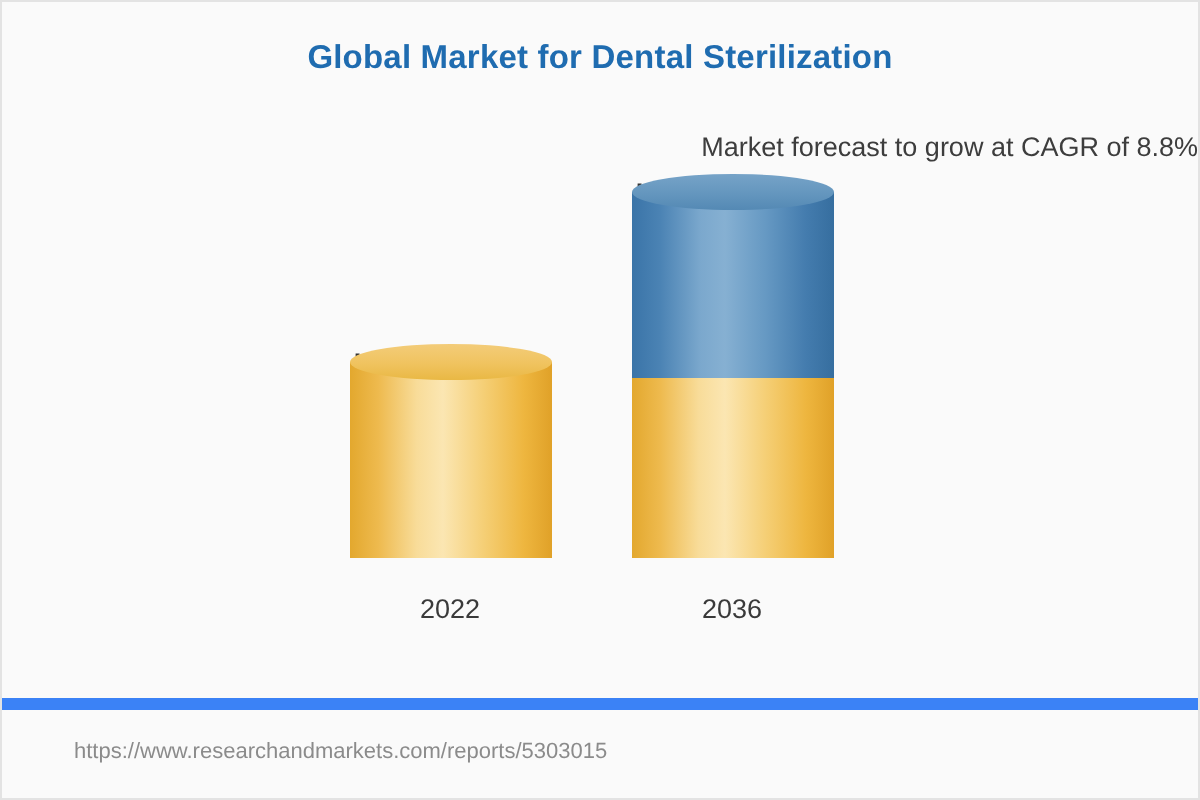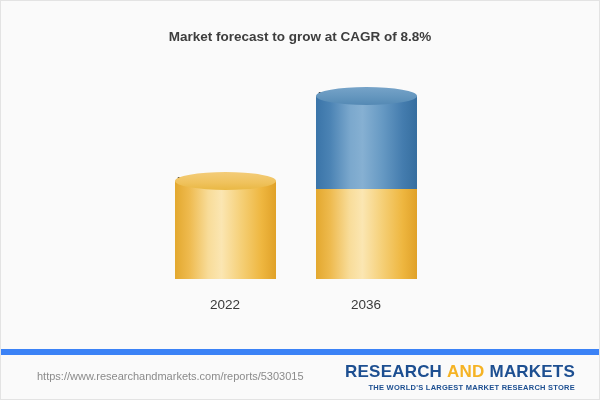--- a/index.html
+++ b/index.html
@@ -30,25 +30,26 @@
     text-align: center;
   }
   .chart-title {
     font-size: 16.5px;
     font-weight: bold;
     color: #1f6cb0;
     letter-spacing: 0.1px;
     line-height: 20px;
   }
   .chart-subtitle {
-    margin-top: 9px;
+    margin-top: 26px;
     font-size: 13.5px;
-    font-weight: bold;
+    font-weight: normal;
     color: #3d3d3d;
     line-height: 18px;
+    text-align: right;
   }
 
   
   .plot {
     position: absolute;
     left: 0;
     top: 0;
     width: 600px;
     height: 355px;
     padding-left: 24px;
@@ -190,20 +191,21 @@
     line-height: 10px;
     white-space: nowrap;
   }
 </style>
 </head>
 <body>
 
 <div class="card">
 
   <div class="header">
+    <div class="chart-title">Global Market for Dental Sterilization</div>
     <div class="chart-subtitle">Market forecast to grow at CAGR of 8.8%</div>
   </div>
 
   <div class="plot">
 
     <div class="bar-group g2022">
       <div class="value-label">USD 1.4 Billion</div>
       <div class="cyl">
         <div class="base gold-base"></div>
         <div class="seg gold" style="height:98px;">
@@ -226,19 +228,15 @@
           <div class="cap"></div>
         </div>
       </div>
       <div class="cat-label">2036</div>
     </div>
 
   </div>
 
   <div class="footer">
     <div class="footer-url">https://www.researchandmarkets.com/reports/5303015</div>
-    <div class="logo">
-      <div class="logo-main"><span class="w1">RESEARCH</span><span class="w2" style="margin: 0px 5px;">AND</span><span class="w3">MARKETS</span></div>
-      <div class="logo-tagline">THE WORLD'S LARGEST MARKET RESEARCH STORE</div>
-    </div>
   </div>
 
 </div>
 
 </body></html>

